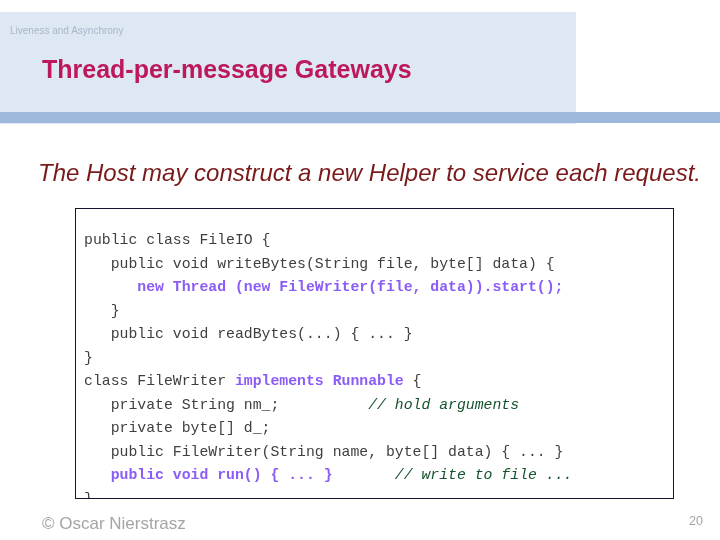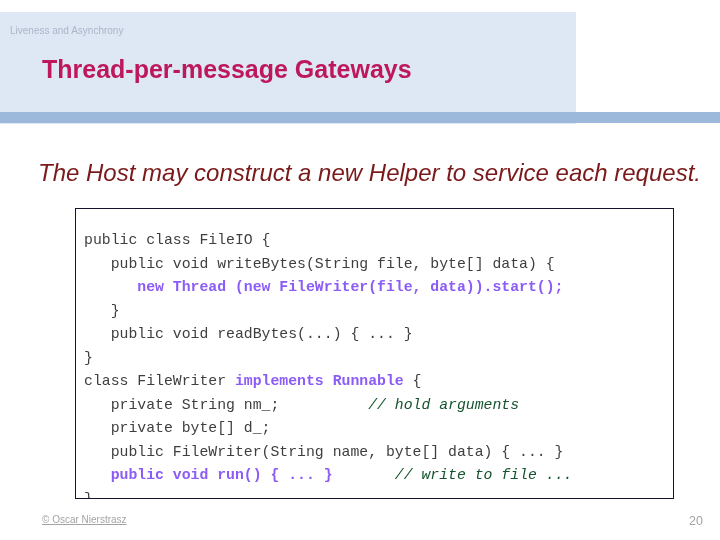--- a/index.html
+++ b/index.html
@@ -62,23 +62,22 @@
     white-space: pre;
     overflow: hidden;
   }
   .ln { height: 23.5px; }
   .seg-plain { }
   .seg-bold { font-weight: bold; color: #8b5cf6; }
   .seg-comment { font-style: italic; color: #14532d; }
   .footer-left {
     position: absolute;
     left: 42px; top: 514px;
-    font-size: 10px;
+    font-size: 17px;
     color: #a4a4a4;
-    text-decoration: underline;
   }
   .footer-right {
     position: absolute;
     right: 17px; top: 514px;
     font-size: 12.5px;
     color: #a4a4a4;
   }
 </style>
 </head>
 <body>

